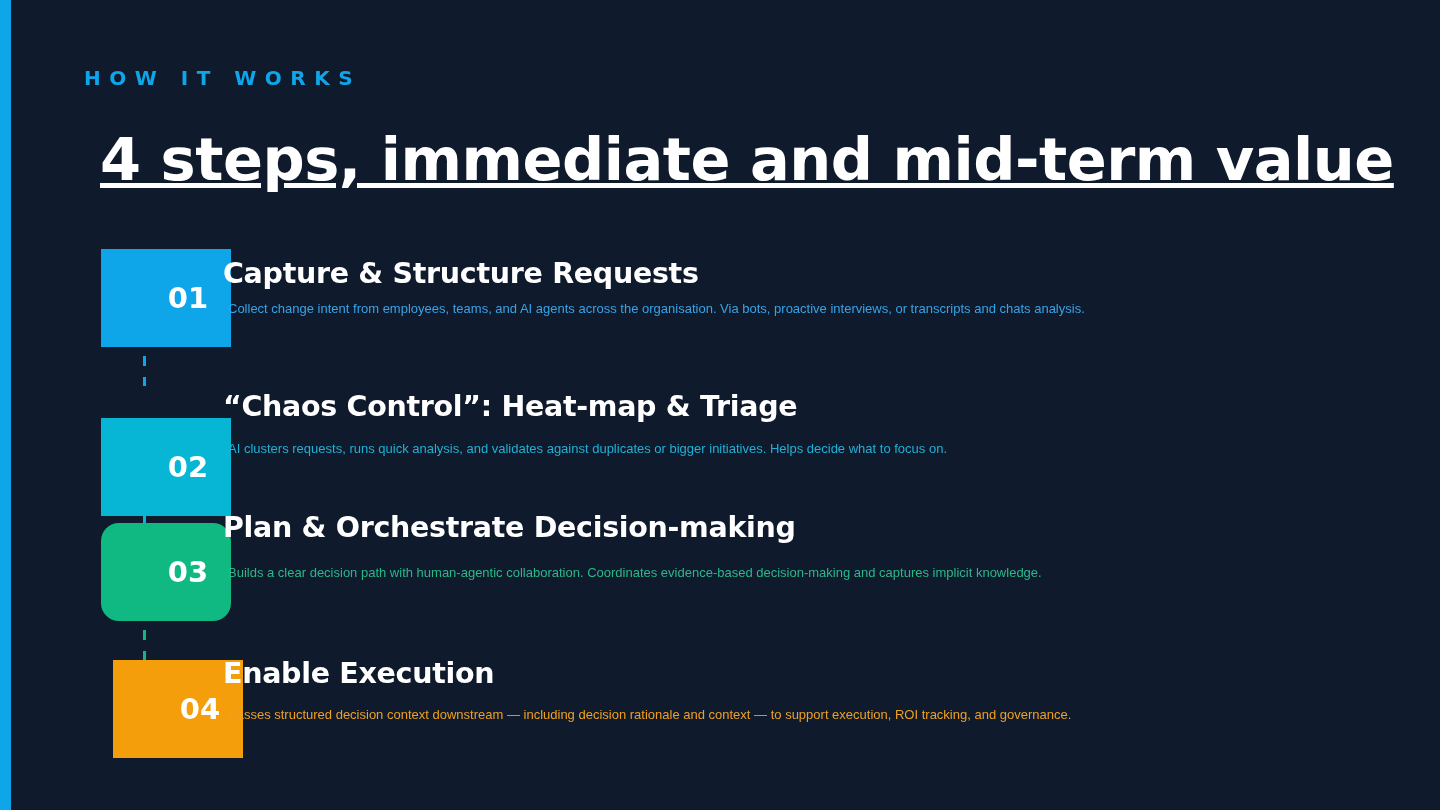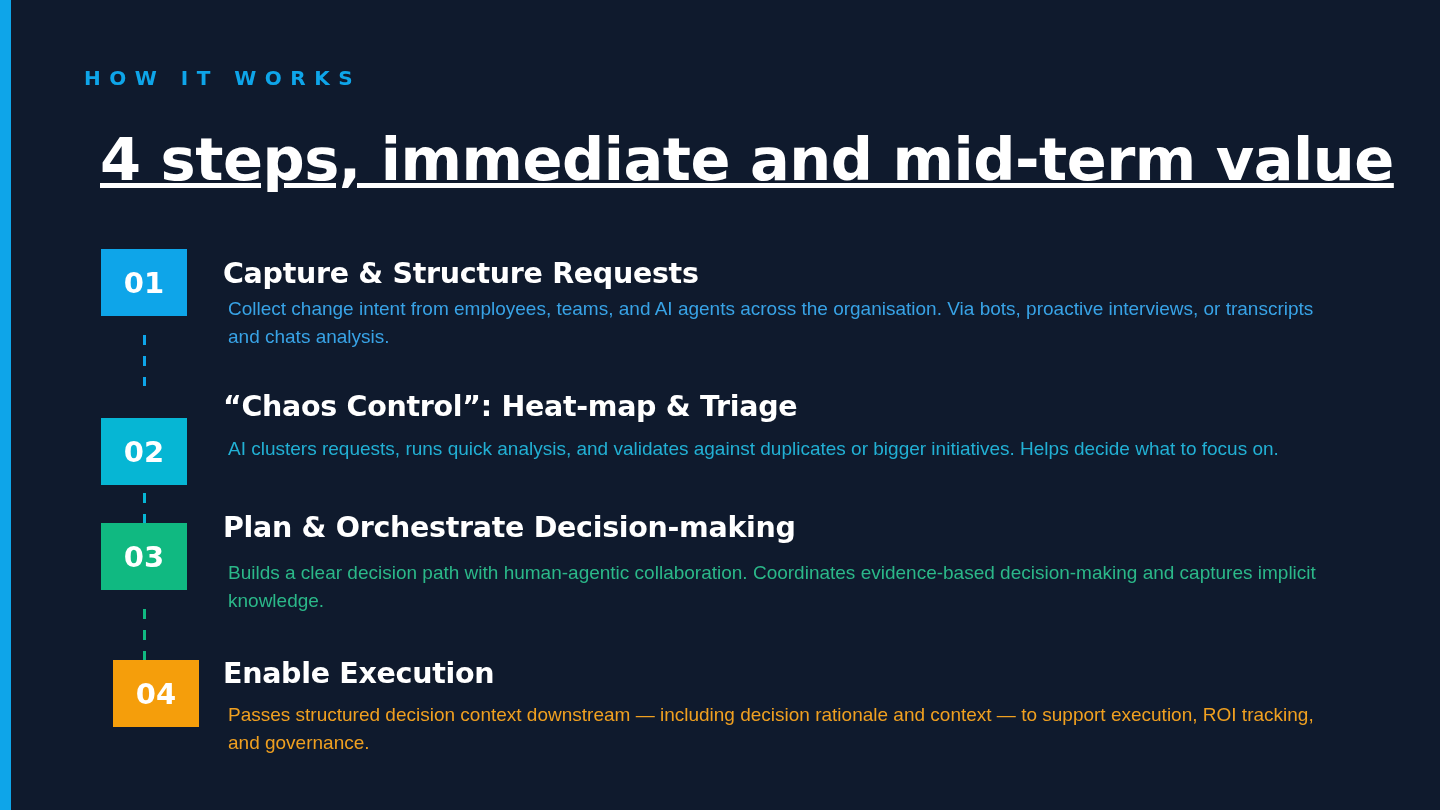--- a/index.html
+++ b/index.html
@@ -26,43 +26,43 @@
       position: absolute; left: 100px; top: 124px;
       font-family: "DejaVu Sans", sans-serif;
       font-size: 59px; font-weight: bold;
       color: #ffffff;
       line-height: 72px;
       letter-spacing: -0.5px;
       white-space: nowrap;
       text-decoration: underline;
     }
     .step-box {
-      position: absolute; left: 101px; width: 86px; height: 67px;
+      position: absolute; left: 101px; width: 86px; height: 98px;
       display: flex; align-items: center; justify-content: center;
       font-family: "DejaVu Sans", sans-serif;
-      font-size: 29px; font-weight: bold; color: #ffffff;
+      font-size: 29px; font-weight: bold; color: #ffffff; padding-left: 44px;
     }
     .connector {
       position: absolute; left: 143px; width: 3px;
       background-image: linear-gradient(to bottom, var(--c) 0, var(--c) 10px, transparent 10px, transparent 20px);
       background-size: 3px 21px;
       background-repeat: repeat-y;
       background-position: 0 0;
     }
     .step-title {
       position: absolute; left: 223px;
       font-family: "DejaVu Sans", sans-serif;
       font-size: 28.5px; font-weight: bold; color: #ffffff;
       line-height: 34px; white-space: nowrap;
       letter-spacing: -0.3px;
     }
     .step-desc {
       position: absolute; left: 228px;
       font-family: "Liberation Sans", sans-serif;
-      font-size: 19px;
+      font-size: 13px;
       line-height: 28px;
       width: 1120px;
     }
   </style>
 </head>
 <body>
 
 <div class="accent-bar"></div>
 
 <div class="eyebrow">HOW IT WORKS</div>
@@ -71,20 +71,20 @@
 <div class="step-box" style="top:249px; background:#0ea5e9;">01</div>
 <div class="connector" style="top:335px; height:51px; --c:#0ea5e9;"></div>
 <div class="step-title" style="top:257px;">Capture &amp; Structure Requests</div>
 <div class="step-desc" style="top:295px; color:#38a3e6;">Collect change intent from employees, teams, and AI agents across the organisation. Via bots, proactive interviews, or transcripts and chats analysis.</div>
 
 <div class="step-box" style="top:386px; background:#06b6d4;margin-top:32px;">02</div>
 <div class="connector" style="top:472px; height:51px; --c:#06b6d4;"></div>
 <div class="step-title" style="top:390px;">“Chaos Control”: Heat-map &amp; Triage</div>
 <div class="step-desc" style="top:435px; color:#22b0d4;">AI clusters requests, runs quick analysis, and validates against duplicates or bigger initiatives. Helps decide what to focus on.</div>
 
-<div class="step-box" style="top:523px; background:#10b981;">03</div>
+<div class="step-box" style="top:523px; background:#10b981;border-radius:18px;">03</div>
 <div class="connector" style="top:609px; height:51px; --c:#10b981;"></div>
 <div class="step-title" style="top:511px;">Plan &amp; Orchestrate Decision-making</div>
 <div class="step-desc" style="top:559px; color:#2bb889;">Builds a clear decision path with human-agentic collaboration. Coordinates evidence-based decision-making and captures implicit knowledge.</div>
 
 <div class="step-box" style="top:660px; background:#f59e0b;margin-left:12px;">04</div>
 <div class="step-title" style="top:657px;">Enable Execution</div>
 <div class="step-desc" style="top:701px; color:#f0a020;">Passes structured decision context downstream — including decision rationale and context — to support execution, ROI tracking, and governance.</div>
 
 </body></html>

